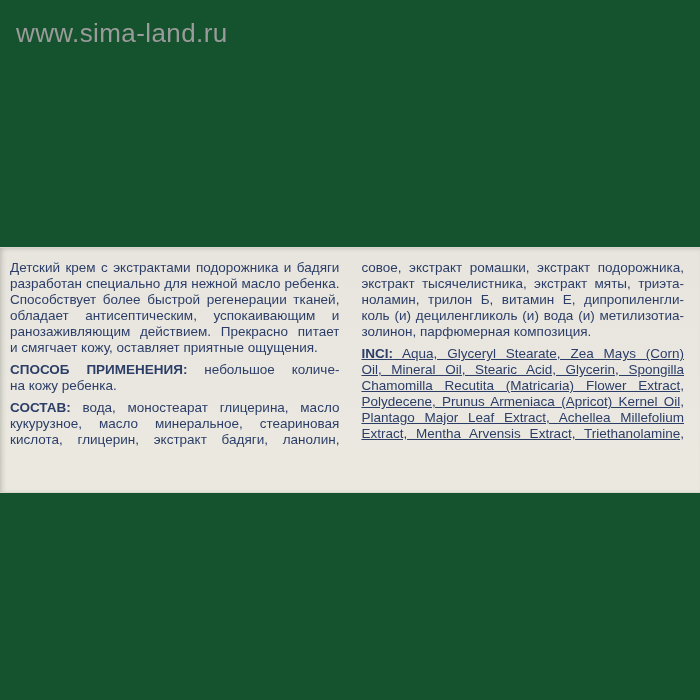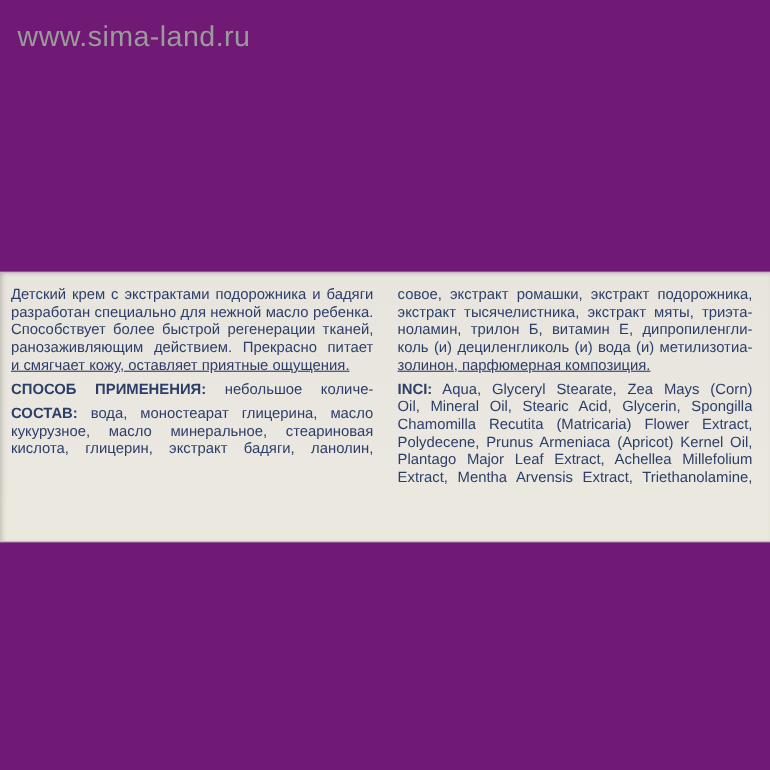--- a/index.html
+++ b/index.html
@@ -1,21 +1,21 @@
 <!DOCTYPE html>
 <html lang="ru"><head>
 <meta charset="utf-8">
 <style>
   * { margin: 0; padding: 0; box-sizing: border-box; }
   html, body { background: #ffffff; }
   .stage {
     position: relative;
     width: 700px;
     height: 700px;
-    background: #701a75;
+    background: #14532d;
     overflow: hidden;
     font-family: "Liberation Sans", "DejaVu Sans", sans-serif;
   }
   .watermark {
     position: absolute;
     left: 16px;
     top: 17px;
     font-size: 26px;
     line-height: 32px;
     letter-spacing: 0.4px;
@@ -37,51 +37,53 @@
     gap: 22px;
   }
   .col {
     color: #2c3e68;
     font-size: 13.5px;
     line-height: 16px;
   }
   .col-left  { width: 337px; }
   .col-right { width: 330px; }
   .para { margin-bottom: 6px; }
-  .para-inci { margin-top: 2px; }
+  .para-inci { margin-top: 2px; text-decoration: underline; }
   .line {
     height: 16px;
     overflow: hidden;
     text-align: justify;
     text-align-last: justify;
   }
-  .line.last { text-align-last: left; text-decoration: underline; }
+  .line.last { text-align-last: left; }
   .lead { font-weight: bold; }
 </style>
 </head>
 <body>
 
 <div class="stage">
 
   <div class="watermark">www.sima-land.ru</div>
 
   <div class="panel">
 
     <div class="col col-left">
 
       <div class="para">
         <div class="line">Детский крем с экстрактами подорожника и бадяги</div>
         <div class="line">разработан специально для нежной масло ребенка.</div>
         <div class="line">Способствует более быстрой регенерации тканей,</div>
+        <div class="line">обладает антисептическим, успокаивающим и</div>
         <div class="line">ранозаживляющим действием. Прекрасно питает</div>
         <div class="line last">и смягчает кожу, оставляет приятные ощущения.</div>
       </div>
 
       <div class="para">
         <div class="line"><b class="lead">СПОСОБ ПРИМЕНЕНИЯ:</b> <span>небольшое количе-</span></div>
+        <div class="line last">на кожу ребенка.</div>
       </div>
 
       <div class="para">
         <div class="line"><b class="lead">СОСТАВ:</b> <span>вода, моностеарат глицерина, масло</span></div>
         <div class="line">кукурузное, масло минеральное, стеариновая</div>
         <div class="line">кислота, глицерин, экстракт бадяги, ланолин,</div>
       </div>
 
     </div>
 

